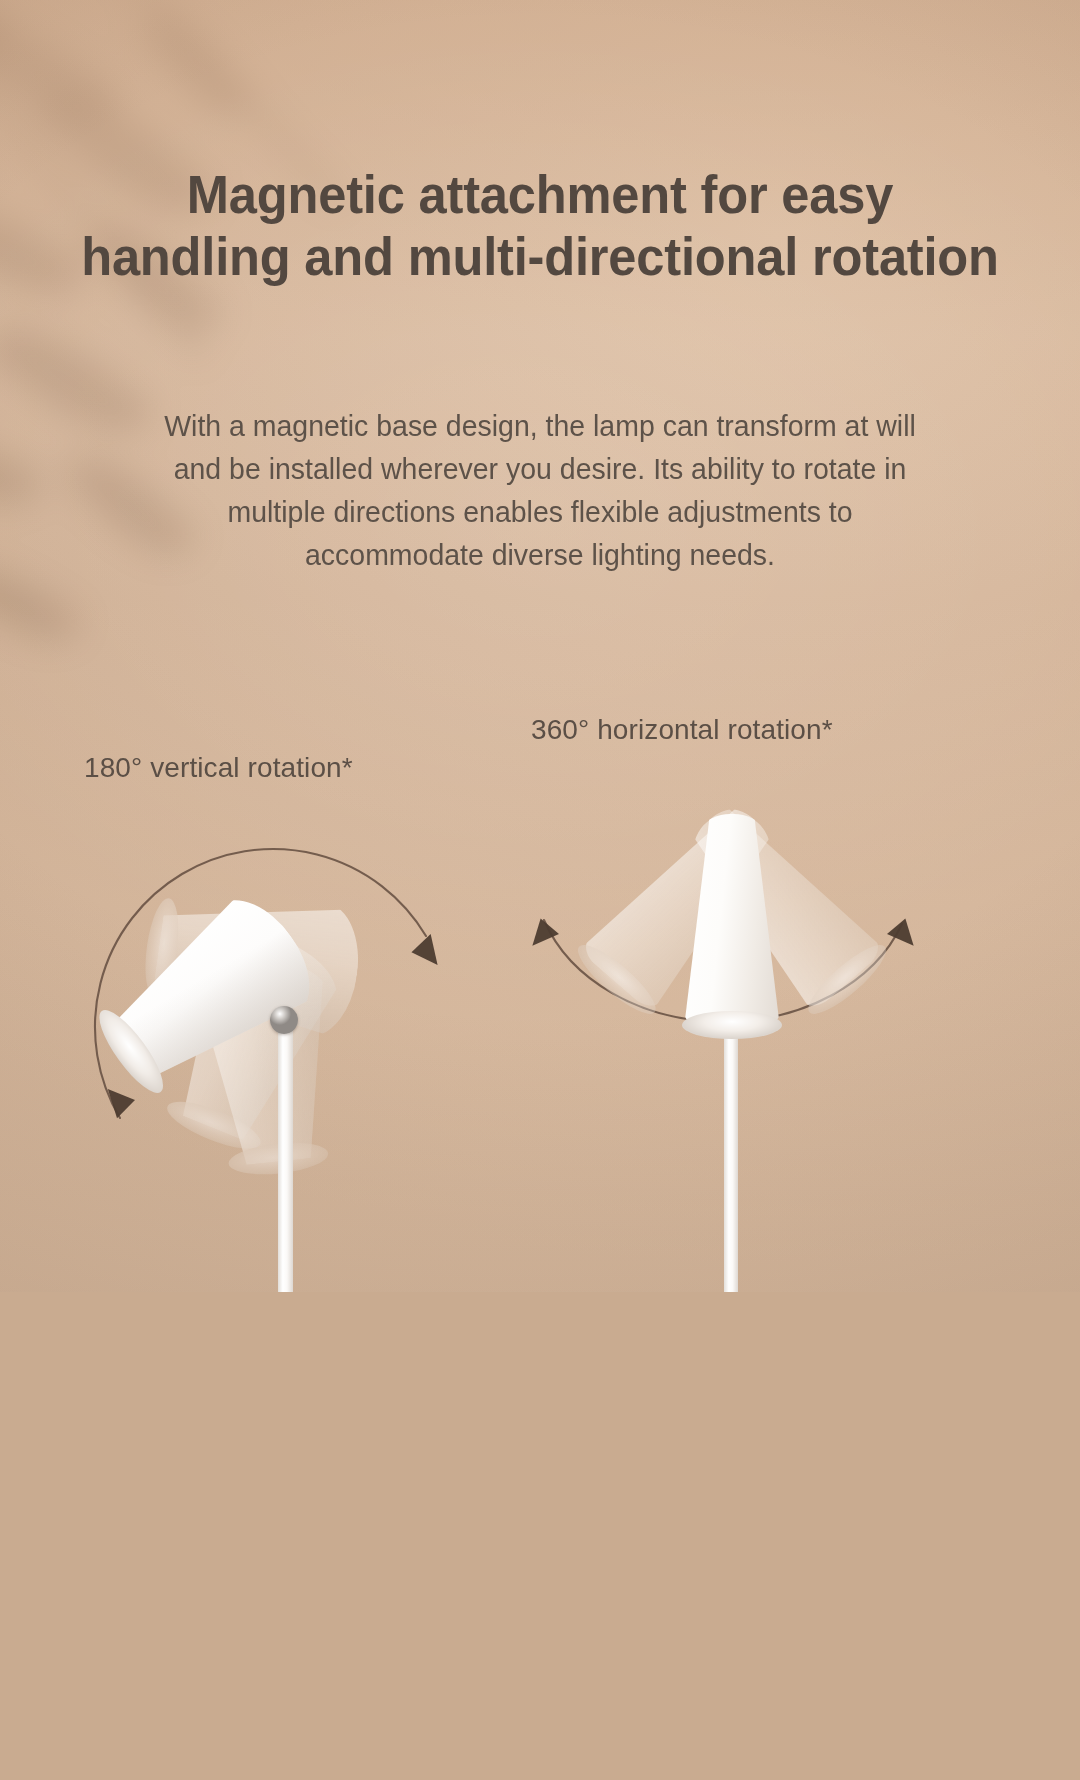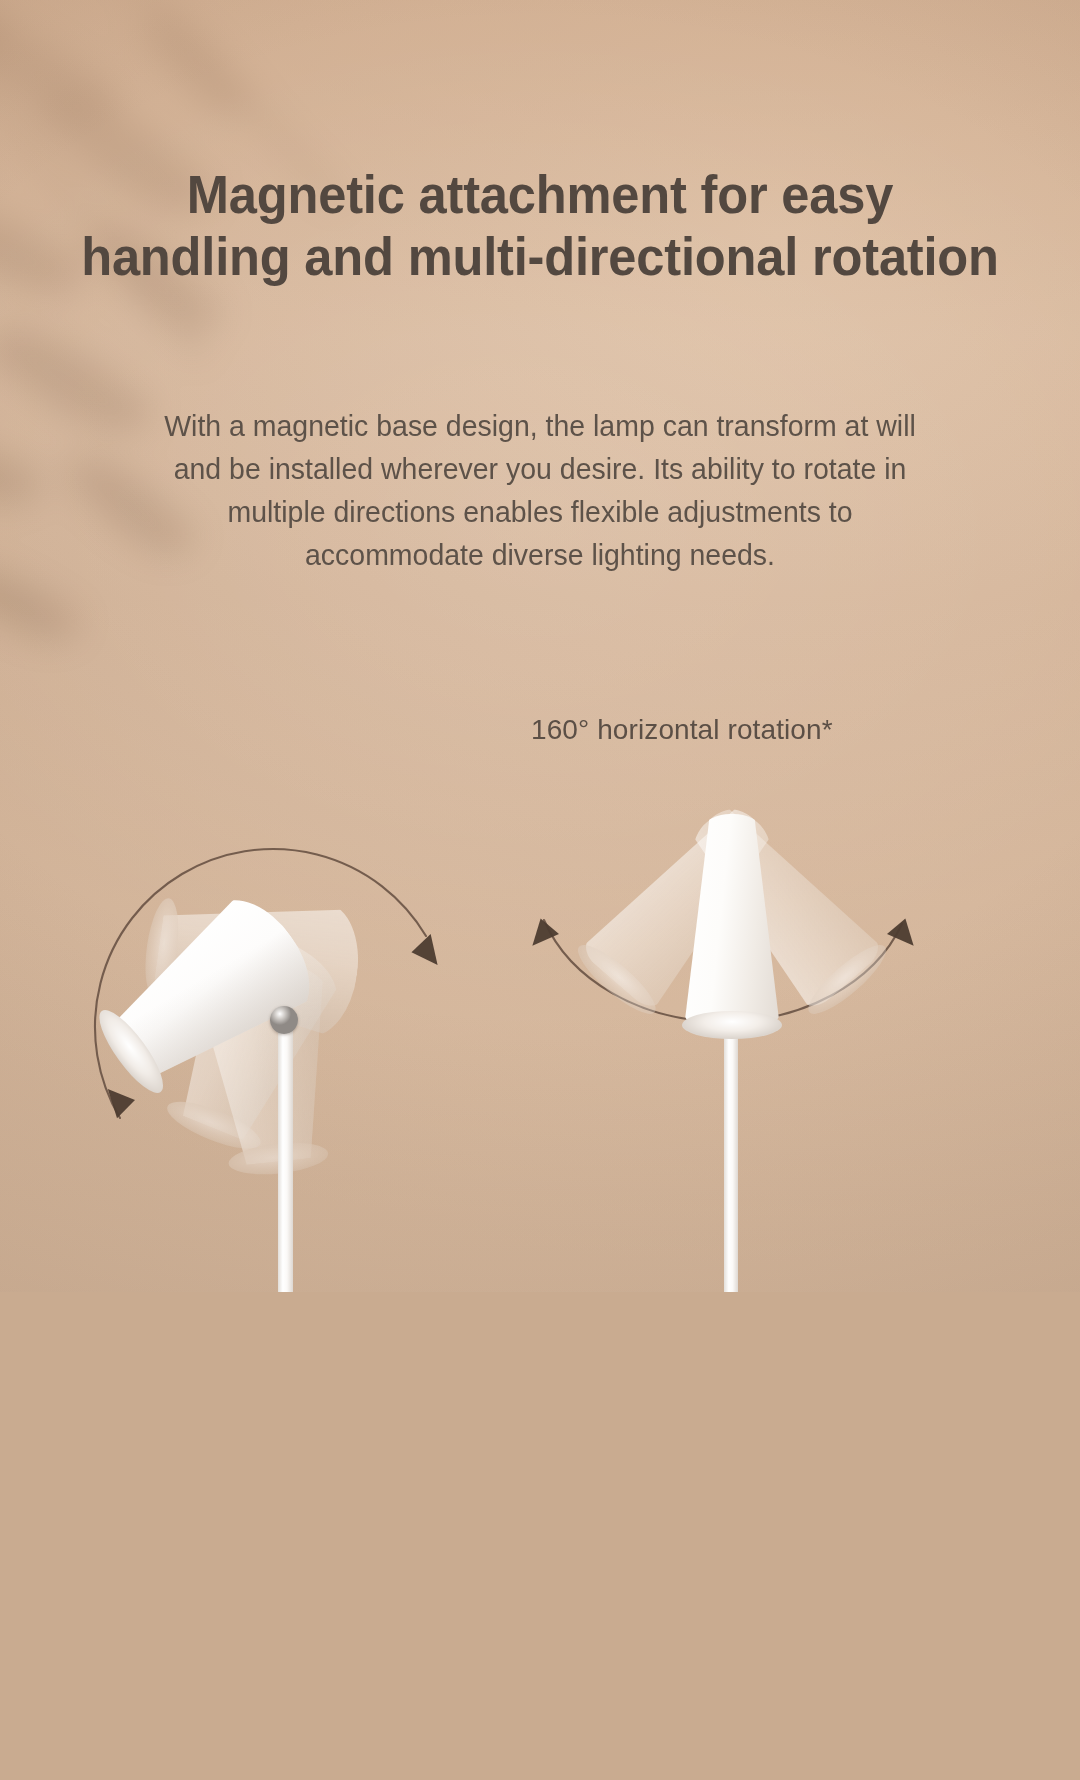--- a/index.html
+++ b/index.html
@@ -252,21 +252,22 @@
 
   <div class="body-copy-pos copy">
     <p class="body-copy">
       <span>With a magnetic base design, the lamp can transform at will</span>
       <span>and be installed wherever you desire. Its ability to rotate in</span>
       <span>multiple directions enables flexible adjustments to</span>
       <span>accommodate diverse lighting needs.</span>
     </p>
   </div>
 
-  <div class="rot-label lbl-h">160° horizontal rotation*</div>
+  <div class="rot-label lbl-v">180° vertical rotation*</div>
+  <div class="rot-label lbl-h">360° horizontal rotation*</div>
 
   <svg class="arc-svg arc-left" width="390" height="320" viewBox="0 0 390 320">
     <path d="M 42 280 A 150 150 0 1 1 348 98" fill="none" stroke="#6b5546" stroke-width="2.1" stroke-linecap="round" opacity="0.92"></path>
     <polygon points="348,96 366,122 337,120" fill="#4d3c30" opacity="0.95" transform="rotate(22 350 108)"></polygon>
     <polygon points="42,280 26,254 55,258" fill="#4d3c30" opacity="0.95" transform="rotate(14 40 268)"></polygon>
   </svg>
 
   <div class="lamp lamp-left">
 
     <div class="ghost head-l" style="transform:rotate(-96deg);opacity:.45;left:34px;top:22px;">

